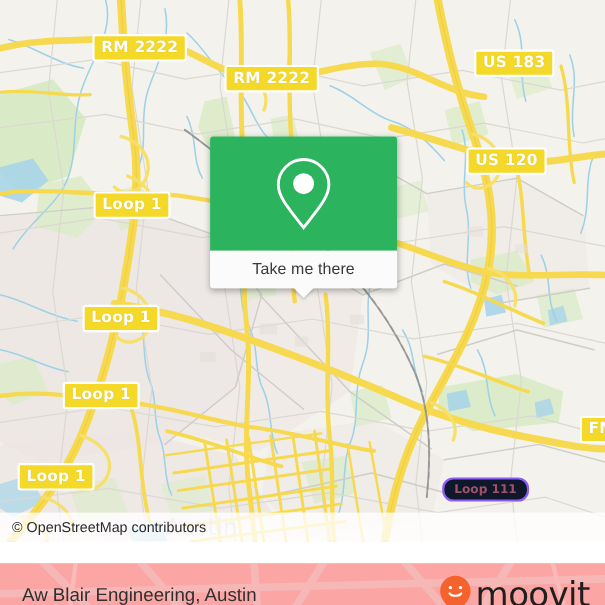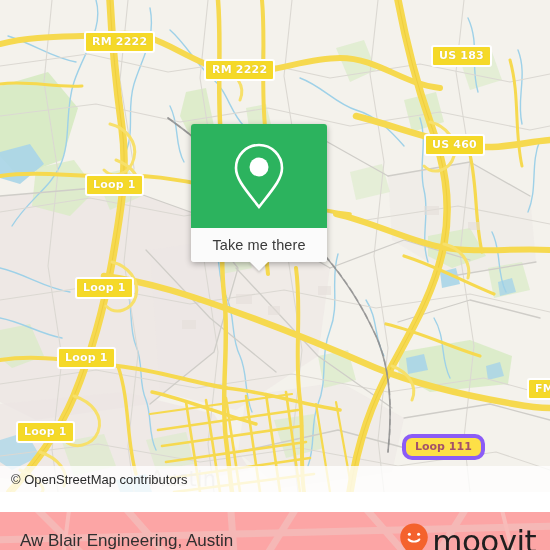--- a/index.html
+++ b/index.html
@@ -43,49 +43,49 @@
   
   .shield {
     position: absolute;
     box-sizing: border-box;
     background: #f5d928;
     border: 2px solid #ffffff;
     border-radius: 3px;
     color: #ffffff;
     font-family: "DejaVu Sans", sans-serif;
     font-weight: bold;
-    font-size: 11px;
+    font-size: 14px;
     line-height: 1;
     padding: 3px 6px 4px 6px;
     white-space: nowrap;
     letter-spacing: 0.2px;
     text-shadow: 0 0 1px rgba(140,115,0,0.35);
   }
   .shield-pill {
     position: absolute;
     box-sizing: border-box;
-    background: #fde047;
-    border: 4px solid #8b5cf6;
+    background: #0f172a;
+    border: 2px solid #8b5cf6;
     border-radius: 10px;
     color: #a3516a;
     font-family: "DejaVu Sans", sans-serif;
     font-weight: bold;
     font-size: 11px;
     line-height: 1;
     padding: 3px 9px 4px 9px;
     white-space: nowrap;
   }
   .clipped-right { border-right: none; border-radius: 3px 0 0 3px; }
 
   
   #popup-card {
     position: absolute;
     left: 191px;
     top: 124px;
-    width: 136px;
+    width: 170px;
     border-radius: 3px;
     box-shadow: 0 2px 6px rgba(0,0,0,0.30);
     overflow: visible;
     z-index: 40;
   }
   #popup-head {
     height: 104px;
     background: #2cb35e;
     border-radius: 3px 3px 0 0;
     display: flex;
@@ -376,21 +376,21 @@
         <rect x="424" y="206" width="15" height="9"></rect>
         <rect x="468" y="222" width="12" height="8"></rect>
       </g>
 
       <text x="150" y="486" font-family="DejaVu Sans, sans-serif" font-size="21" fill="#b5b0a6" opacity="0.55">Austin</text>
     </svg>
 
     <div class="shield" style="left:84px;  top:31px;">RM 2222</div>
     <div class="shield" style="left:204px; top:59px;">RM 2222</div>
     <div class="shield" style="left:431px; top:45px;">US 183</div>
-    <div class="shield" style="left:424px; top:134px;">US 460</div>
+    <div class="shield" style="left:424px; top:134px;">US 120</div>
     <div class="shield" style="left:85px;  top:174px;">Loop 1</div>
     <div class="shield" style="left:75px;  top:277px;">Loop 1</div>
     <div class="shield" style="left:57px;  top:347px;">Loop 1</div>
     <div class="shield" style="left:16px;  top:421px;">Loop 1</div>
     <div class="shield clipped-right" style="left:527px; top:378px;">FM</div>
     <div class="shield-pill" style="left:402px; top:434px;">Loop 111</div>
 
     <div id="popup-card">
       <div id="popup-head">
         <svg width="56" height="70" viewBox="0 0 56 70">

